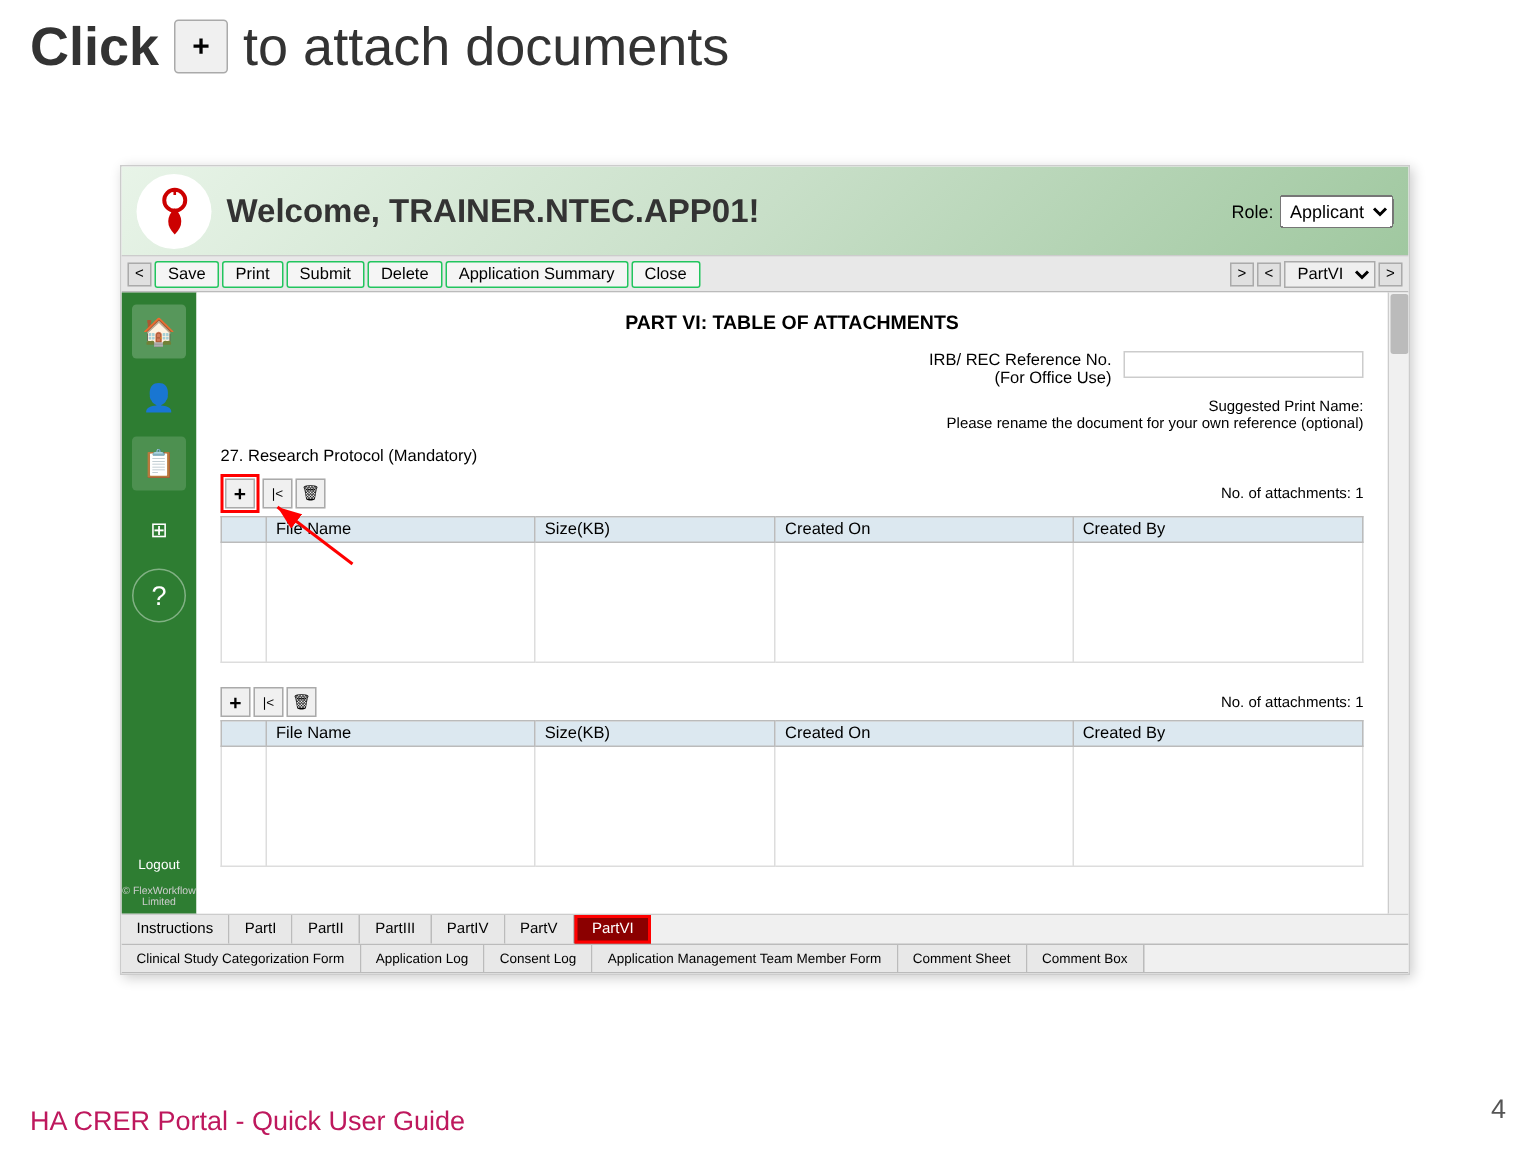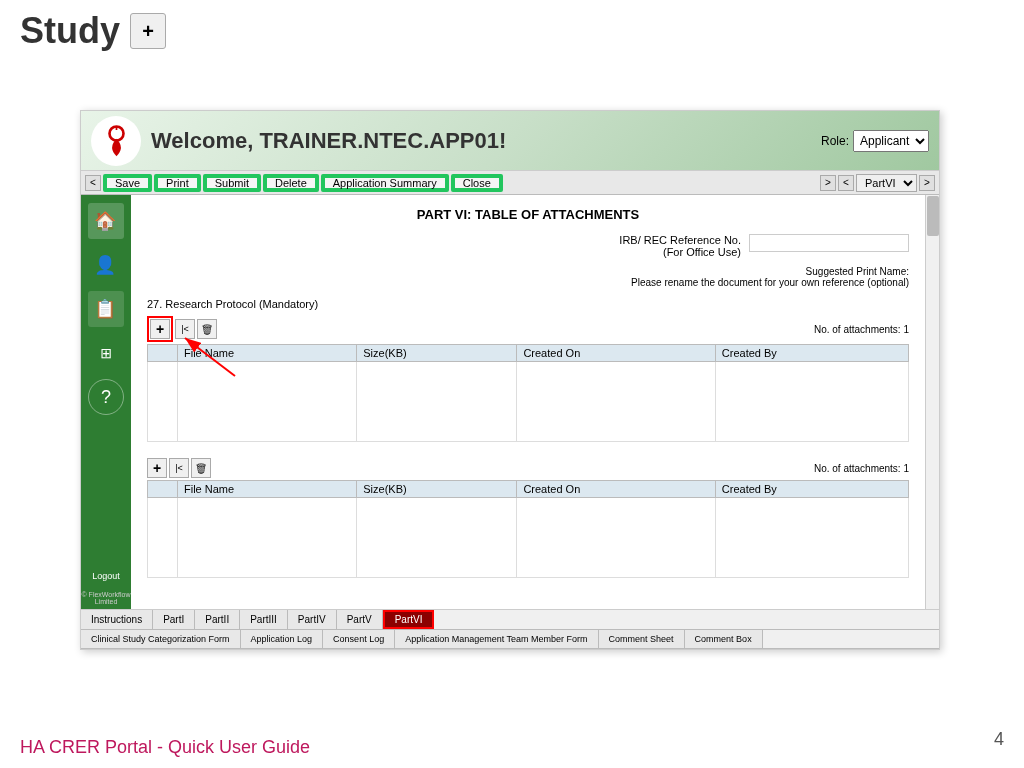--- a/index.html
+++ b/index.html
@@ -107,21 +107,21 @@
       border-bottom: 1px solid #bbb;
       display: flex;
       align-items: center;
       padding: 0 4px;
       gap: 2px;
     }
     .toolbar-btn {
       padding: 1px 8px;
       font-size: 11px;
       background: #f5f5f5;
-      border: 4px solid #22c55e;
+      border: 1px solid #22c55e;
       cursor: pointer;
       border-radius: 2px;
       height: 18px;
       display: flex;
       align-items: center;
     }
     .toolbar-nav {
       width: 16px;
       height: 16px;
       background: #e0e0e0;
@@ -338,24 +338,25 @@
       height: 40px;
       background: #bbb;
       margin: 1px auto;
       border-radius: 2px;
     }
   </style>
 </head>
 <body>
 
 <div class="top-instruction">
-  <span class="click-text">Study</span>
+  <span class="click-text">Click</span>
   <div class="plus-box">
     <span>+</span>
   </div>
+  <span class="attach-text">to attach documents</span>
 </div>
 
 <div class="slide-container">
 
   <div class="app-header">
     <div class="app-logo">
       <svg viewBox="0 0 40 40">
         <circle cx="20" cy="12" r="8" fill="none" stroke="#c00" stroke-width="3"></circle>
         <path d="M20 18 Q10 28 20 38 Q30 28 20 18" fill="#c00"></path>
         <line x1="20" y1="4" x2="20" y2="8" stroke="#c00" stroke-width="2"></line>

